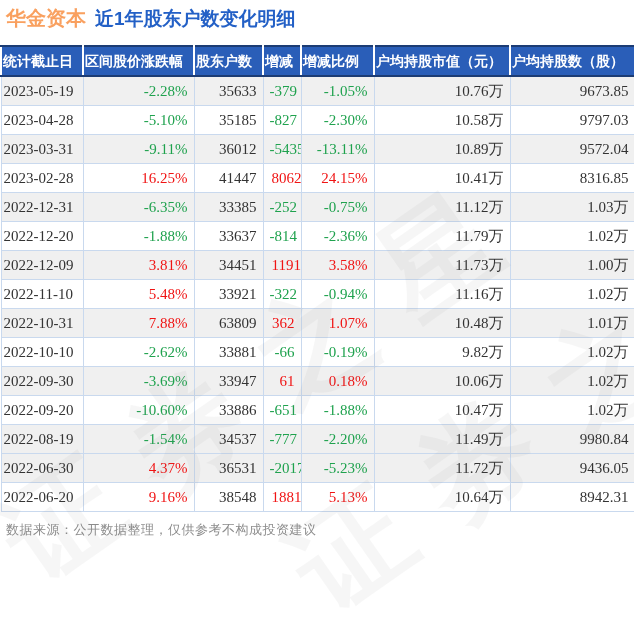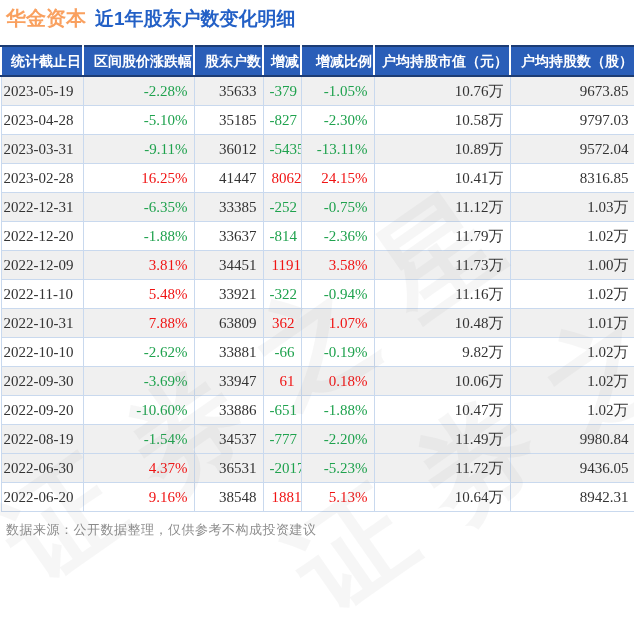--- a/index.html
+++ b/index.html
@@ -36,21 +36,21 @@
     width: 634px;
     table-layout: fixed;
     border-collapse: collapse;
     border: 1px solid var(--border);
   }
   th {
     background: var(--header-bg);
     color: #ffffff;
     font-size: 14px;
     font-weight: bold;
-    text-align: right;
+    text-align: left;
     padding: 3px 1px;
     line-height: 22px;
     border-left: 2px solid #ffffff;
     border-right: 2px solid #ffffff;
     border-top: 2px solid var(--header-edge);
     border-bottom: 2px solid var(--header-edge);
     overflow: hidden;
     white-space: nowrap;
   }
   td {

